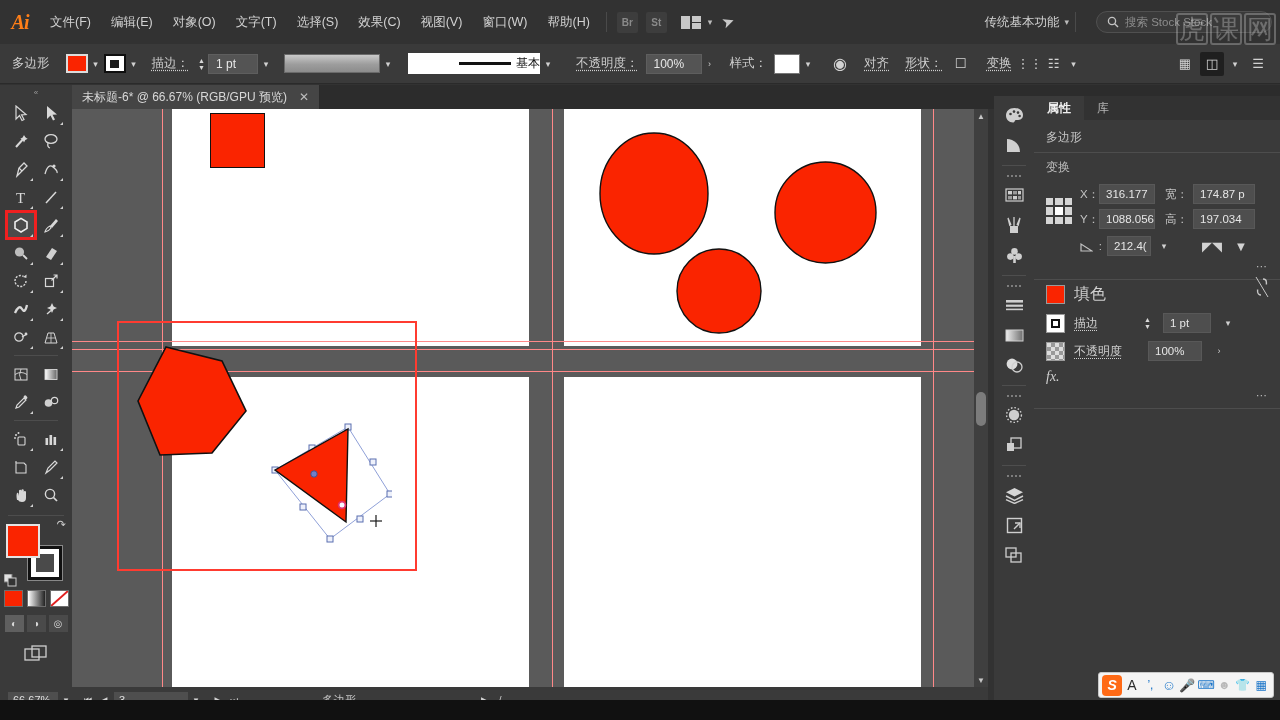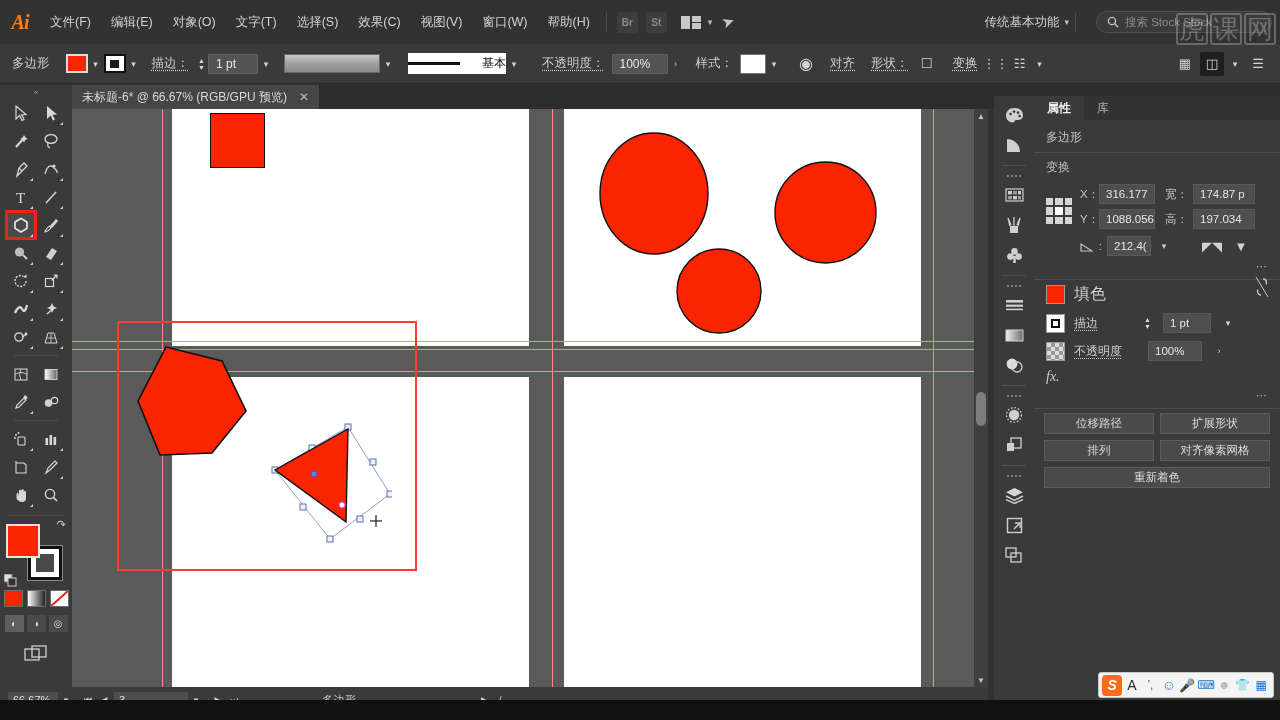--- a/index.html
+++ b/index.html
@@ -84,22 +84,22 @@
   }
   .stepper {
     width: 13px; height: 20px; display: flex; flex-direction: column;
     align-items: center; justify-content: center; color: #d8d8d8; font-size: 7px; line-height: 7px;
   }
   .grad-strip {
     width: 96px; height: 19px; border: 1px solid #6a6a6a;
     background: linear-gradient(180deg, #c9c9c9 0%, #9d9d9d 55%, #8c8c8c 100%);
   }
   .profile-box {
-    width: 98px; height: 21px; background: #fff; display: flex; align-items: center;
-    justify-content: space-between; gap: 5px; color: #111; font-size: 12px;
+    width: 132px; height: 21px; background: #fff; display: flex; align-items: center;
+    justify-content: flex-end; gap: 5px; color: #111; font-size: 12px;
   }
   .profile-line { width: 52px; height: 3px; background: #111; }
   .style-box { width: 26px; height: 20px; background: #fff; border: 1px solid #777; }
   .icon-btn {
     width: 24px; height: 24px; display: flex; align-items: center; justify-content: center;
     color: #d2d2d2; font-size: 13px;
   }
   .icon-btn.active { background: #1f1f1f; border-radius: 2px; }
 
   
@@ -936,27 +936,20 @@
     <div class="app-row">
       <div class="app-sw-op"></div>
       <span class="app-lbl">不透明度</span>
       <div class="tf-field" style="width:54px;margin-left:7px;">100%</div>
       <div class="dd-arrow">›</div>
     </div>
     <div style="padding:4px 12px 2px;color:#d0d0d0;font-size:14px;font-style:italic;font-family:'Liberation Serif',serif;">fx.</div>
     <div style="text-align:right;padding:2px 12px 6px;" class="dots">⋯</div>
     <div class="prop-div"></div>
 
-    <div style="padding:4px 10px;display:grid;grid-template-columns:1fr 1fr;gap:6px;">
-      <div class="qa-btn">位移路径</div>
-      <div class="qa-btn">扩展形状</div>
-      <div class="qa-btn">排列</div>
-      <div class="qa-btn">对齐像素网格</div>
-      <div class="qa-btn" style="grid-column:1 / span 2;">重新着色</div>
-    </div>
   </div>
 
   <div class="taskbar"></div>
   <div class="ime">
     <div class="ime-logo">S</div>
     <div class="ime-ico" style="color:#2b2b2b;font-size:14px;">A</div>
     <div class="ime-ico">’,</div>
     <div class="ime-ico" style="font-size:14px;">☺</div>
     <div class="ime-ico" style="font-size:13px;">🎤</div>
     <div class="ime-ico">⌨</div>

